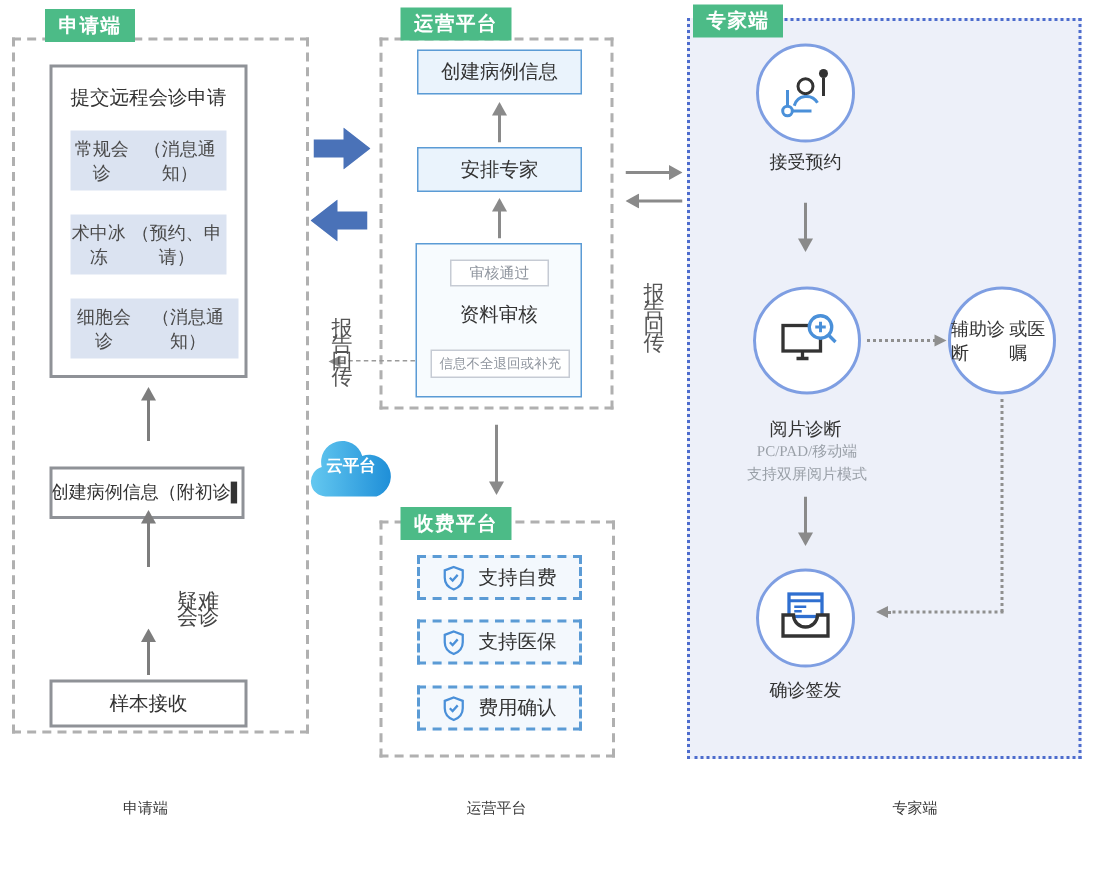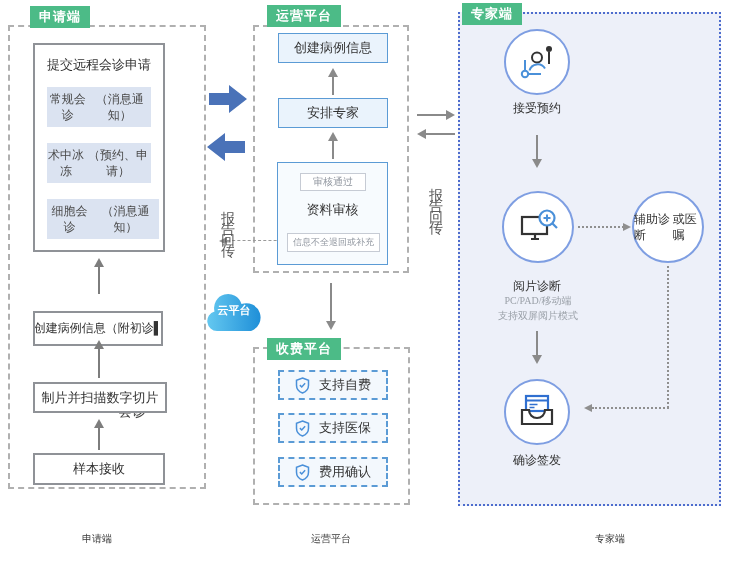--- a/index.html
+++ b/index.html
@@ -84,21 +84,20 @@
   </svg>
 
   <div class="wbox" style="left:33px;top:295px;width:130px;height:35px;font-size:12px;white-space:nowrap;overflow:hidden;margin-top:16px;">创建病例信息（附初诊▌</div>
 
   <svg class="abs" style="left:93px;top:340px;z-index:2;" width="12" height="38">
     <path d="M6 38 V7" stroke="#7d7d7d" stroke-width="2" fill="none"></path>
       <path d="M1 9 L6 0 L11 9 Z" fill="#7d7d7d"></path>
   </svg>
   <div class="tiny-dark" style="left:112px;top:351px;width:40px;color:#444;">疑难会诊</div>
 
-  <div class="wbox" style="left:33px;top:382px;width:134px;height:31px;font-size:13px;">制片并扫描数字切片</div>
 
   <svg class="abs" style="left:93px;top:419px;z-index:2;" width="12" height="31">
     <path d="M6 31 V7" stroke="#7d7d7d" stroke-width="2" fill="none"></path>
       <path d="M1 9 L6 0 L11 9 Z" fill="#7d7d7d"></path>
   </svg>
 
   <div class="wbox" style="left:33px;top:453px;width:132px;height:32px;font-size:13px;">样本接收</div>
 
   <div class="bottom-label" style="left:67px;top:532px;">申请端</div>
 

